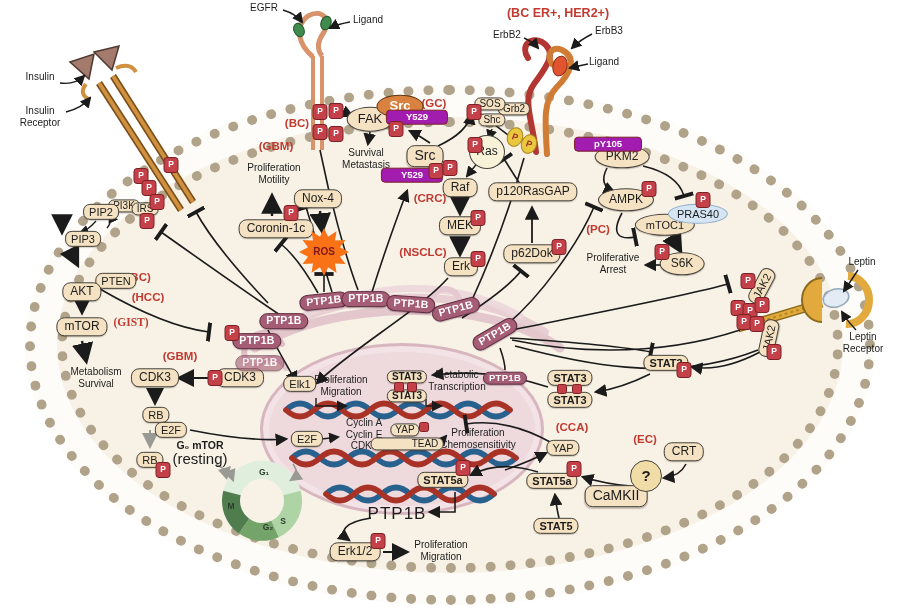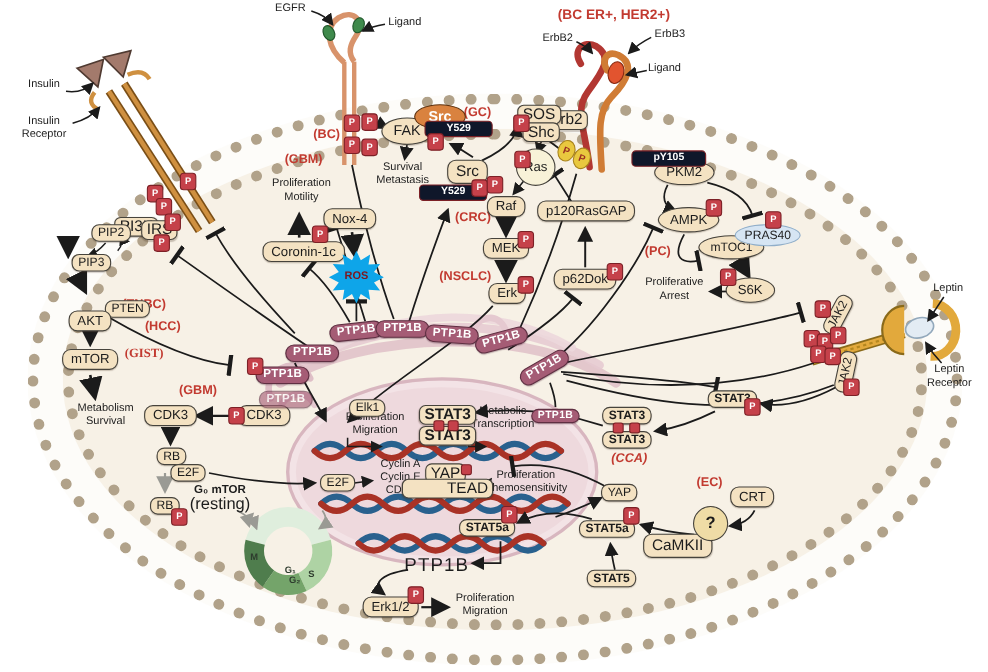--- a/index.html
+++ b/index.html
@@ -11,51 +11,51 @@
   #cell-in{left:57px;top:117px;width:786px;height:456px;background:#f7f1e6;
            border:10px dotted #b1a28a}
   #nucleus{left:260px;top:343px;width:284px;height:172px;background:#eed9dd;
            border:3px solid #d8b6bf;box-shadow:inset 0 0 0 6px #f3e3e6}
   #overlay{position:absolute;left:0;top:0;z-index:4}
   .node{position:absolute;z-index:6;display:flex;align-items:center;justify-content:center;
         text-align:center;color:#1c1c1c;line-height:1.12;white-space:nowrap}
   .box,.box-sm,.box-xs{background:#f4e2c2;border:1.6px solid #46433c;border-radius:8px;
         padding:2px 7px;font-size:12px;box-shadow:0 1px 1px rgba(60,40,20,.25)}
   .box-sm{font-size:11px;padding:1px 5px;border-radius:7px}
-  .box-xs{font-size:14px;padding:0 4px;border-radius:6px;border-width:1.3px}
+  .box-xs{font-size:10px;padding:0 4px;border-radius:6px;border-width:1.3px}
   .oval{background:#f4e2c2;border:1.6px solid #46433c;border-radius:50%;
         padding:4px 10px;font-size:12px;box-shadow:0 1px 1px rgba(60,40,20,.25)}
   .oval-orange{background:#d9823f;color:#fff;border:1.6px solid #5f3310;border-radius:50%;
         padding:3px 12px;font-size:13px;font-weight:700}
   .oval-blue{background:#d6e5f3;border:1.4px solid #90aec9;border-radius:50%;
         padding:3px 8px;font-size:11px}
   .circle{background:#f8f2d8;border:1.6px solid #46433c;border-radius:50%;
         width:34px;height:32px;font-size:12px}
   .circle-q{background:#efdca6;border:1.6px solid #46433c;border-radius:50%;
         width:30px;height:30px;font-size:15px;font-weight:700}
   .pill{background:#a55c75;color:#fff;border:1.6px solid #5f2f42;border-radius:10px;
         padding:1px 6px;font-size:10.5px;font-weight:700;letter-spacing:.3px;
         box-shadow:0 1px 1px rgba(60,20,40,.3)}
   .pill-faded{opacity:.62}
   .pill-sm{font-size:9.5px;padding:0 5px}
-  .tag{background:#0f172a;color:#fff;border:1.3px solid #7c2026;border-radius:4px;
+  .tag{background:#a21caf;color:#fff;border:1.3px solid #7c2026;border-radius:4px;
         padding:1px 19px;font-size:9.5px;font-weight:700}
   .p{background:#c5414a;color:#fff;border:1px solid #7c2026;border-radius:3.5px;
         width:13px;height:14px;font-size:8.5px;font-weight:700}
   .p-dot{background:#c5414a;border:1px solid #7c2026;border-radius:2.5px;width:8px;height:8px;font-size:0}
   .py{background:#e9c83f;color:#9c2f22;border:1.3px solid #a8831c;border-radius:50%;
         width:14px;height:18px;font-size:9px;font-weight:700}
   .red,.red-lg{color:#c23a30;font-weight:700;font-size:11.5px}
   .red-lg{font-size:12.5px}
   .text{font-size:10px}
   .text-sm{font-size:15px}
   .text-bold-sm{font-size:10.5px;font-weight:700}
   .text-xs{font-size:8.5px;font-weight:700;color:#2e3c2e}
   .text-lg{font-size:17px;letter-spacing:1px;font-weight:400}
-  .star{width:50px;height:48px;background:#0ea5e9;color:#7e161d;font-size:10px;font-weight:700;
+  .star{width:50px;height:48px;background:#f97316;color:#7e161d;font-size:10px;font-weight:700;
         clip-path:polygon(50% 0,58% 18%,75% 7%,72% 26%,93% 25%,82% 40%,100% 50%,82% 60%,93% 75%,72% 74%,75% 93%,58% 82%,50% 100%,42% 82%,25% 93%,28% 74%,7% 75%,18% 60%,0 50%,18% 40%,7% 25%,28% 26%,25% 7%,42% 18%)}
   .b{font-weight:700}
   .multi{white-space:pre;line-height:1.15}
 </style>
 </head>
 <body>
 
 <div id="stage">
   <div class="ellipse" id="cell-band"></div>
   <div class="ellipse" id="cell-in"></div>
@@ -231,35 +231,35 @@
     <div class="node red" style="left: 297px; top: 123px; transform: translate(-50%, -50%);">(BC)</div>
     <div class="node red" style="left: 276px; top: 146px; transform: translate(-50%, -50%);">(GBM)</div>
     <div class="node red" style="left: 434px; top: 103px; transform: translate(-50%, -50%);">(GC)</div>
     <div class="node red" style="left: 430px; top: 198px; transform: translate(-50%, -50%);">(CRC)</div>
     <div class="node red" style="left: 423px; top: 252px; transform: translate(-50%, -50%);">(NSCLC)</div>
     <div class="node red" style="left: 131px; top: 277px; transform: translate(-50%, -50%);">(TNBC)</div>
     <div class="node red" style="left: 148px; top: 297px; transform: translate(-50%, -50%);">(HCC)</div>
     <div class="node red" style="left: 131px; top: 322px; transform: translate(-50%, -50%); font-family: Liberation Serif, serif;">(GIST)</div>
     <div class="node red" style="left: 180px; top: 356px; transform: translate(-50%, -50%);">(GBM)</div>
     <div class="node red" style="left: 598px; top: 229px; transform: translate(-50%, -50%);">(PC)</div>
-    <div class="node red" style="left: 572px; top: 417px; transform: translate(-50%, -50%); font-style: italic;">(CCA)</div>
+    <div class="node red" style="left: 572px; top: 427px; transform: translate(-50%, -50%);">(CCA)</div>
     <div class="node red" style="left: 645px; top: 439px; transform: translate(-50%, -50%);">(EC)</div>
     <div class="node text multi" style="left: 274px; top: 173px; transform: translate(-50%, -50%); white-space: pre;">Proliferation<br>Motility</div>
     <div class="node text multi" style="left: 366px; top: 158px; transform: translate(-50%, -50%); white-space: pre;">Survival<br>Metastasis</div>
     <div class="node text multi" style="left: 96px; top: 377px; transform: translate(-50%, -50%); white-space: pre;">Metabolism<br>Survival</div>
     <div class="node text multi" style="left: 613px; top: 263px; transform: translate(-50%, -50%); white-space: pre;">Proliferative<br>Arrest</div>
     <div class="node text multi" style="left: 341px; top: 385px; transform: translate(-50%, -50%); white-space: pre;">Proliferation<br>Migration</div>
     <div class="node text multi" style="left: 457px; top: 380px; transform: translate(-50%, -50%); white-space: pre;">Metabolic<br>Transcription</div>
     <div class="node text multi" style="left: 364px; top: 434px; transform: translate(-50%, -50%); white-space: pre;">Cyclin A<br>Cyclin E<br>CDK1</div>
     <div class="node text multi" style="left: 478px; top: 438px; transform: translate(-50%, -50%); white-space: pre;">Proliferation<br>Chemosensitivity</div>
     <div class="node text multi" style="left: 441px; top: 550px; transform: translate(-50%, -50%); white-space: pre;">Proliferation<br>Migration</div>
     <div class="node text-bold-sm" style="left: 200px; top: 446px; transform: translate(-50%, -50%);">G₀ mTOR</div>
     <div class="node text-sm" style="left: 200px; top: 459px; transform: translate(-50%, -50%);">(resting)</div>
     <div class="node text-lg" style="left: 397px; top: 514px; transform: translate(-50%, -50%);">PTP1B</div>
-    <div class="node text-xs" style="left: 264px; top: 473px; transform: translate(-50%, -50%); margin-top: 46px;">G₁</div>
+    <div class="node text-xs" style="left: 264px; top: 473px; transform: translate(-50%, -50%);">G₁</div>
     <div class="node text-xs" style="left: 283px; top: 522px; transform: translate(-50%, -50%);">S</div>
     <div class="node text-xs" style="left: 244px; top: 528px; transform: translate(-50%, -50%); margin-left: 24px;">G₂</div>
     <div class="node text-xs" style="left: 231px; top: 507px; transform: translate(-50%, -50%);">M</div>
     <div class="node box-xs" style="left: 124px; top: 206px; transform: translate(-50%, -50%);">PI3K</div>
     <div class="node box-xs" style="left: 145px; top: 209px; transform: translate(-50%, -50%);">IRS</div>
     <div class="node box-sm" style="left: 101px; top: 212px; transform: translate(-50%, -50%);">PIP2</div>
     <div class="node box-sm" style="left: 116px; top: 233px; transform: translate(-50%, -50%); margin-top: 48px;">PTEN</div>
     <div class="node box-sm" style="left: 83px; top: 239px; transform: translate(-50%, -50%);">PIP3</div>
     <div class="node box" style="left: 82px; top: 292px; transform: translate(-50%, -50%);">AKT</div>
     <div class="node box" style="left: 82px; top: 327px; transform: translate(-50%, -50%);">mTOR</div>
@@ -273,21 +273,21 @@
     <div class="node star" style="left: 324px; top: 252px; transform: translate(-50%, -50%);">ROS</div>
     <div class="node box" style="left: 425px; top: 156px; transform: translate(-50%, -50%); font-size: 14px;">Src</div>
     <div class="node box" style="left: 460px; top: 188px; transform: translate(-50%, -50%);">Raf</div>
     <div class="node box" style="left: 460px; top: 226px; transform: translate(-50%, -50%);">MEK</div>
     <div class="node box" style="left: 461px; top: 267px; transform: translate(-50%, -50%);">Erk</div>
     <div class="node box-xs" style="left: 514px; top: 109px; transform: translate(-50%, -50%);">Grb2</div>
     <div class="node box-xs" style="left: 490px; top: 104px; transform: translate(-50%, -50%);">SOS</div>
     <div class="node box-xs" style="left: 492px; top: 120px; transform: translate(-50%, -50%);">Shc</div>
     <div class="node box" style="left: 533px; top: 192px; transform: translate(-50%, -50%);">p120RasGAP</div>
     <div class="node box" style="left: 532px; top: 254px; transform: translate(-50%, -50%);">p62Dok</div>
-    <div class="node box-sm" style="left: 300px; top: 371px; transform: translate(-50%, -50%); margin-left: 34px;">Elk1</div>
+    <div class="node box-sm" style="left: 300px; top: 384px; transform: translate(-50%, -50%);">Elk1</div>
     <div class="node box-sm" style="left: 307px; top: 439px; transform: translate(-50%, -50%);">E2F</div>
     <div class="node box-xs" style="left: 405px; top: 430px; transform: translate(-50%, -50%);">YAP</div>
     <div class="node box-xs" style="left: 407px; top: 444px; transform: translate(-50%, -50%); padding-left: 40px;">TEAD</div>
     <div class="node box-xs b" style="left: 407px; top: 377px; transform: translate(-50%, -50%);">STAT3</div>
     <div class="node box-xs b" style="left: 407px; top: 396px; transform: translate(-50%, -50%);">STAT3</div>
     <div class="node box-sm b" style="left: 443px; top: 480px; transform: translate(-50%, -50%);">STAT5a</div>
     <div class="node box" style="left: 355px; top: 552px; transform: translate(-50%, -50%);">Erk1/2</div>
     <div class="node box-sm b" style="left: 666px; top: 363px; transform: translate(-50%, -50%);">STAT3</div>
     <div class="node box-sm b" style="left: 570px; top: 378px; transform: translate(-50%, -50%);">STAT3</div>
     <div class="node box-sm b" style="left: 570px; top: 400px; transform: translate(-50%, -50%);">STAT3</div>

